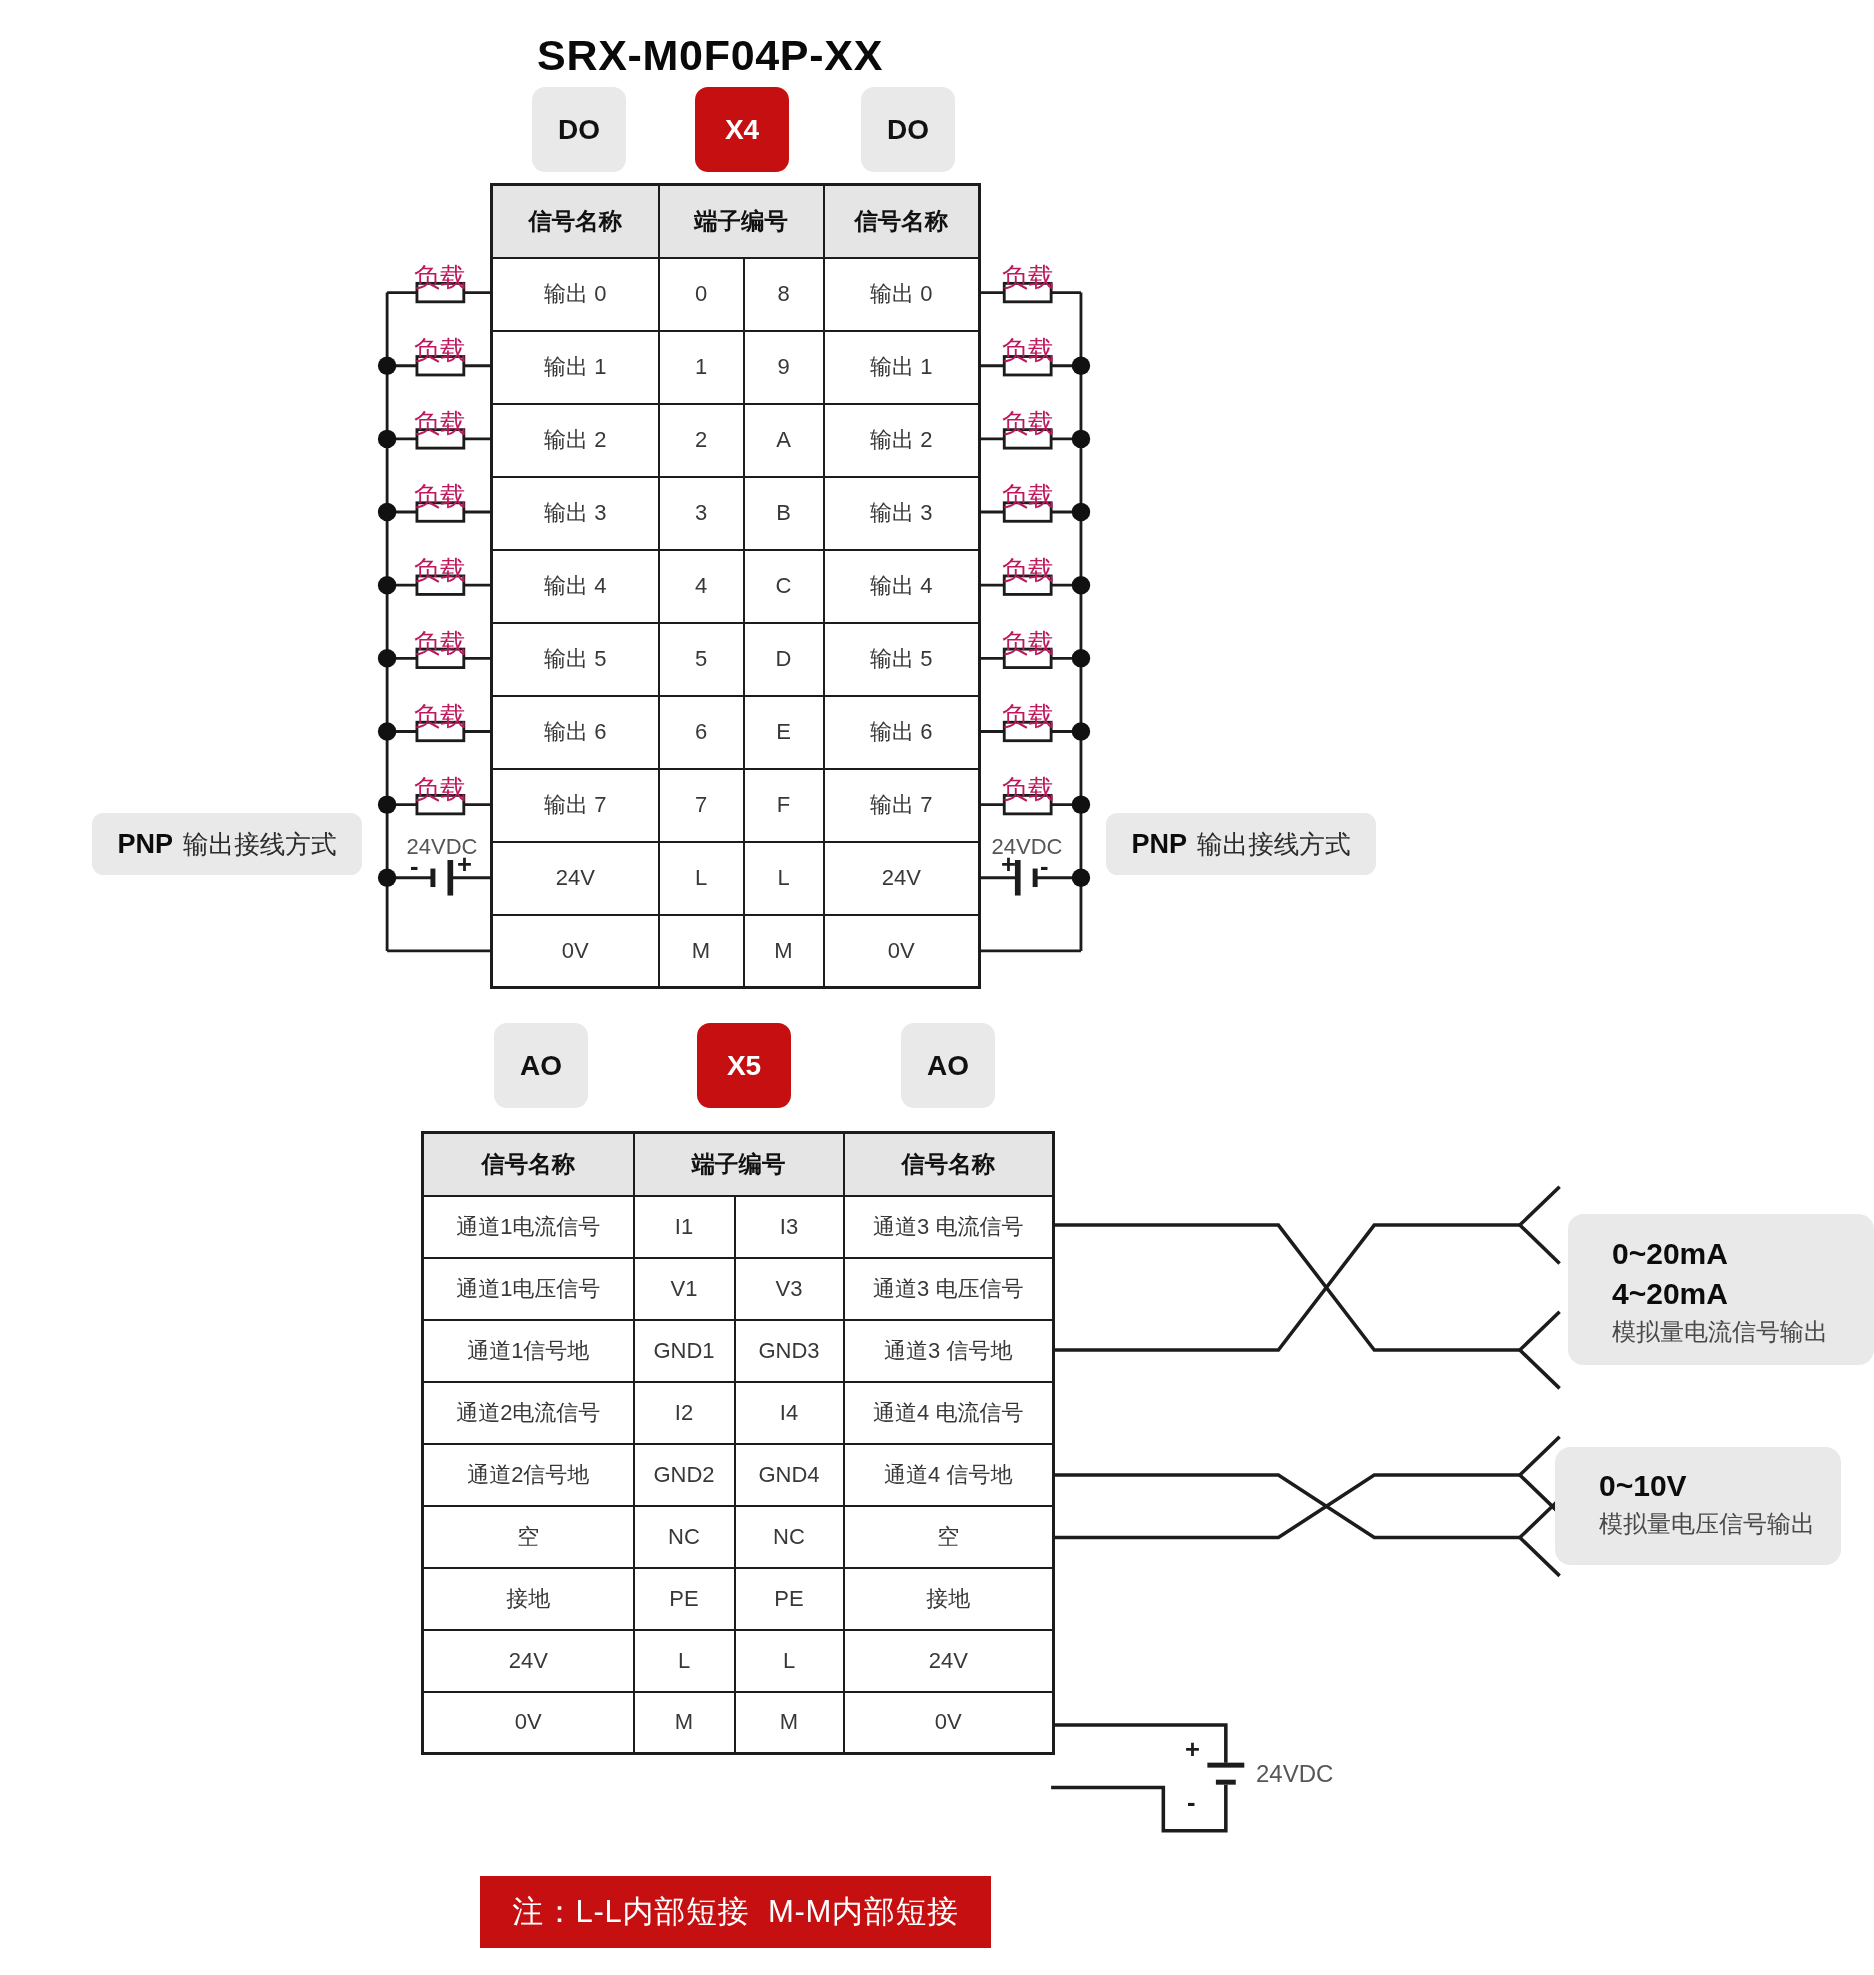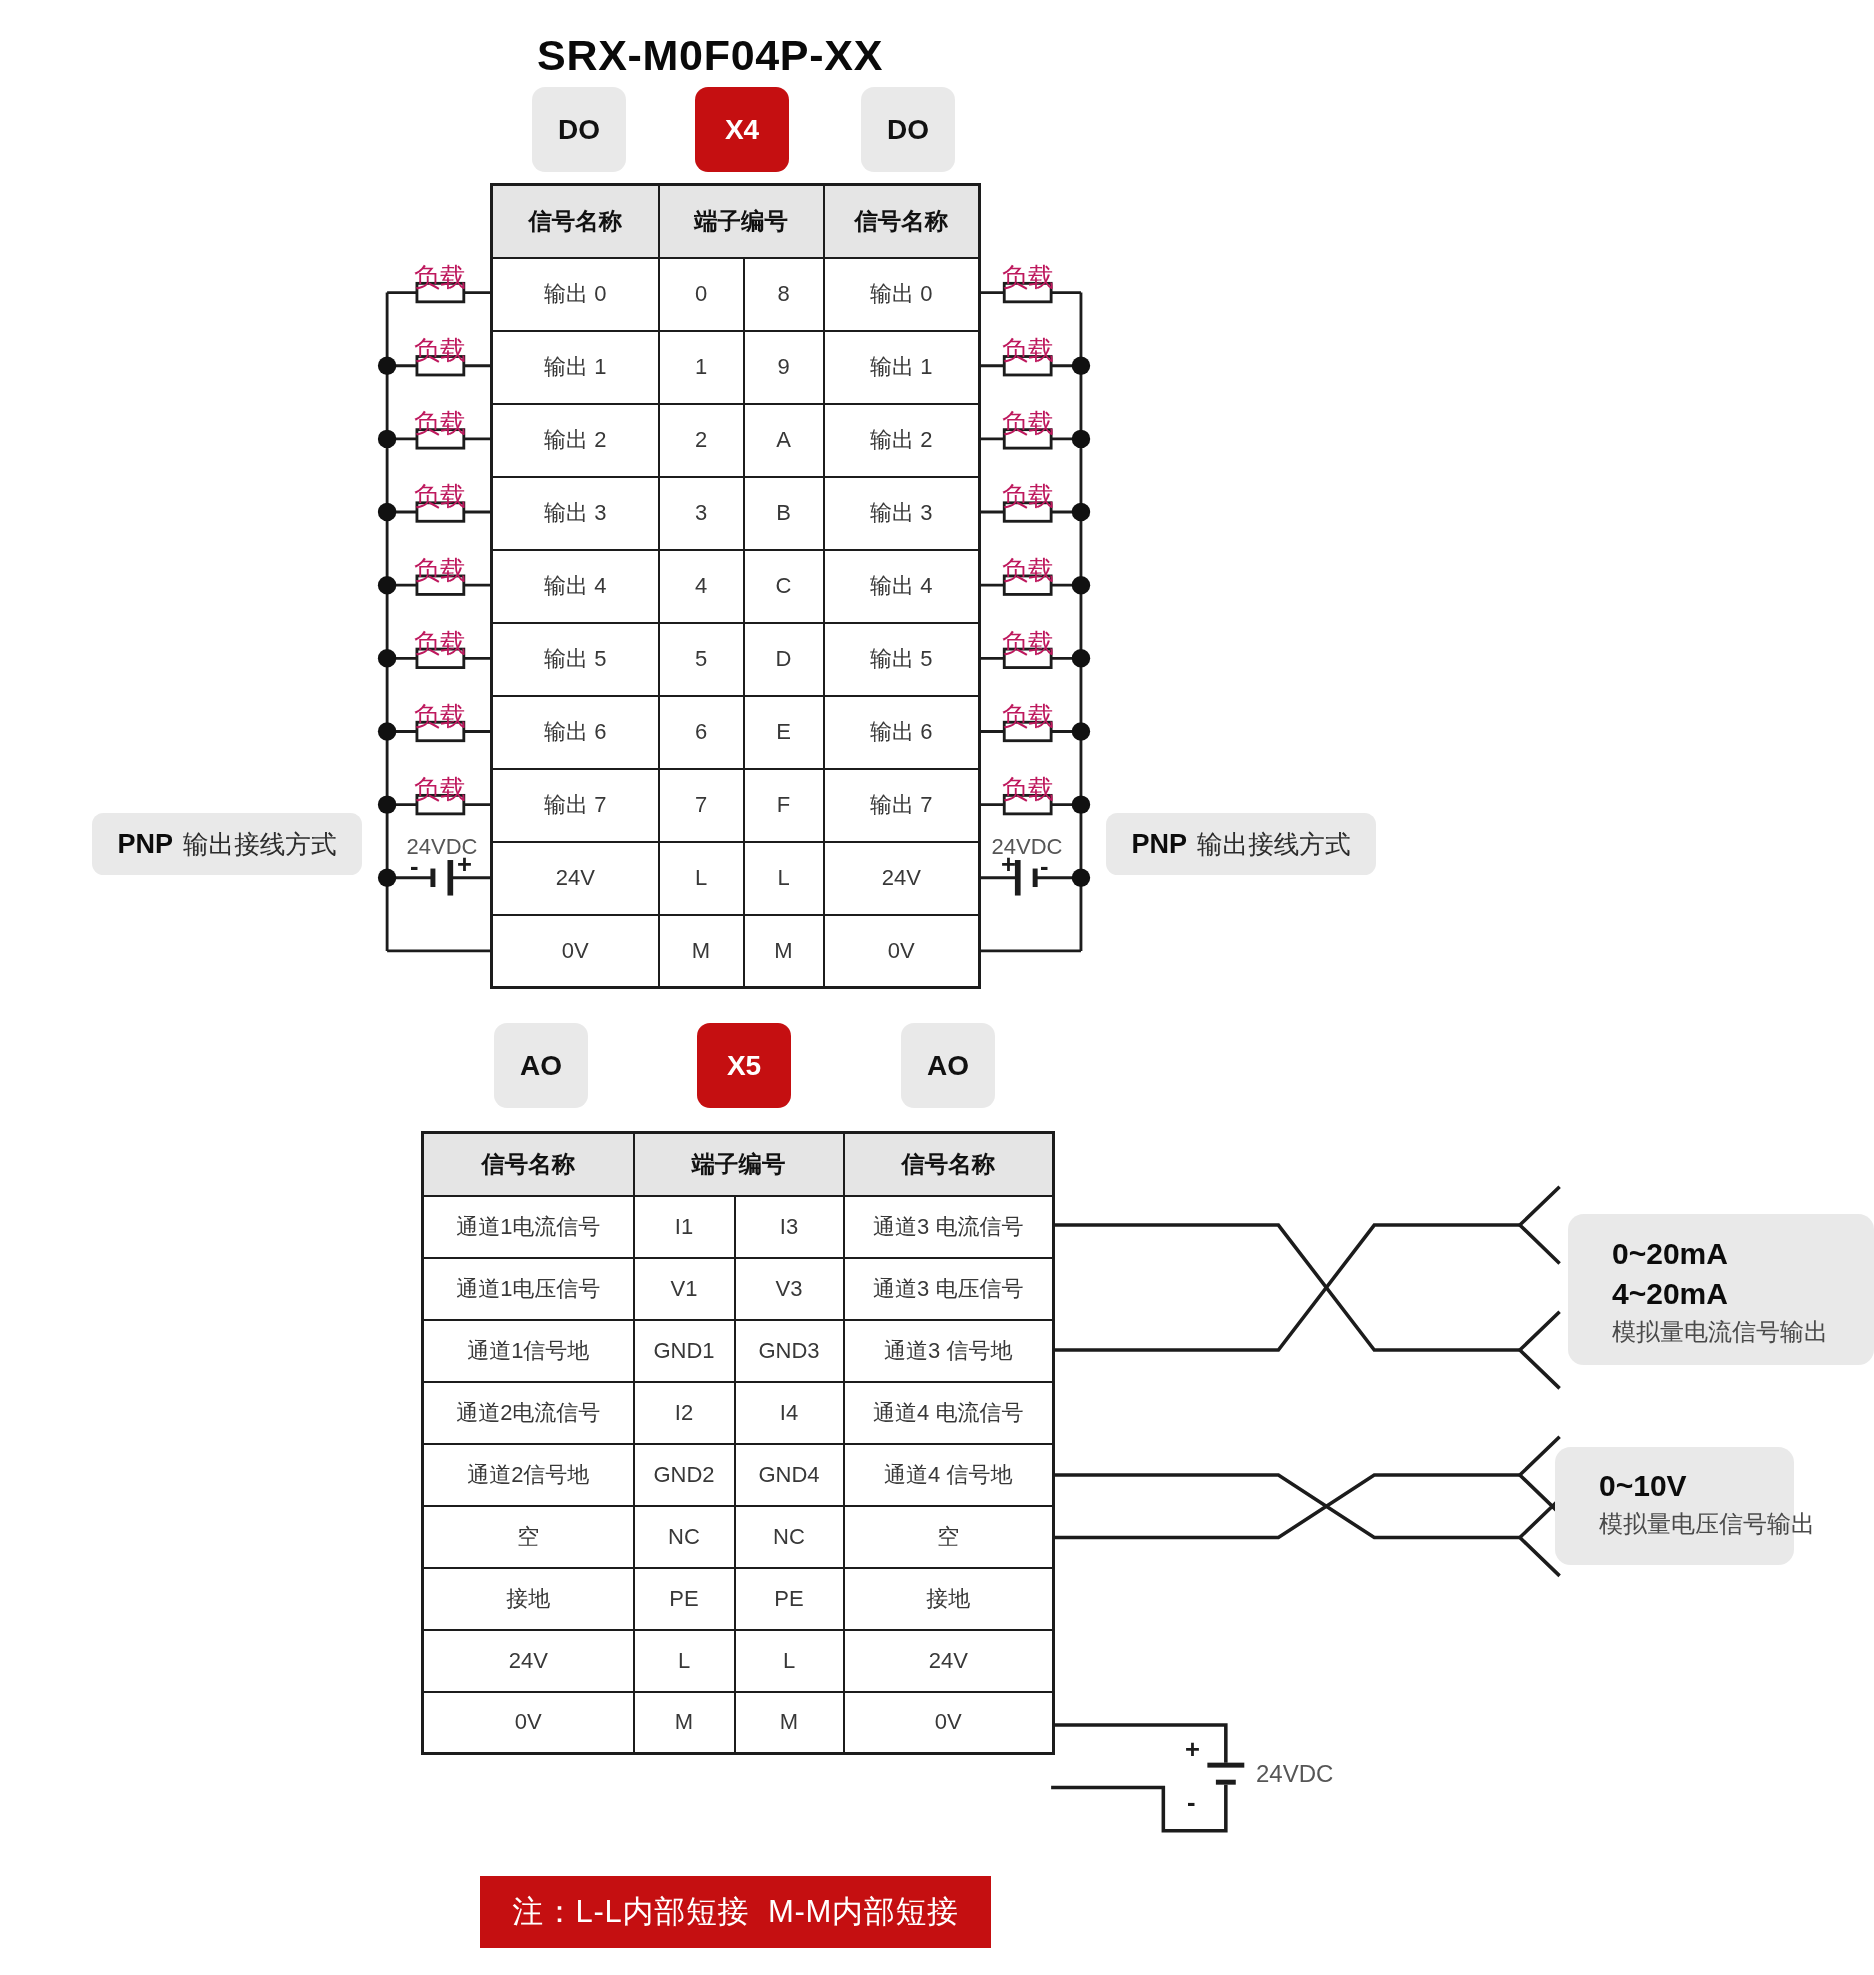--- a/index.html
+++ b/index.html
@@ -373,21 +373,21 @@
           <td>0V</td>
         </tr>
   </tbody>
     </table>
 
   <div class="out-box" style="left:1552px;top:1214px;width:306px;height:151px;margin-left:16px;">
     <div class="bold-line">0~20mA</div>
     <div class="bold-line">4~20mA</div>
     <div class="sub-line">模拟量电流信号输出</div>
   </div>
-  <div class="out-box" style="left:1555px;top:1447px;width:239px;height:118px;padding-top:18.5px;">
+  <div class="out-box" style="left:1555px;top:1447px;width:286px;height:118px;padding-top:18.5px;">
     <div class="bold-line">0~10V</div>
     <div class="sub-line">模拟量电压信号输出</div>
   </div>
 
   <span class="pol" style="left:1185px;top:1737px;">+</span>
   <span class="pol" style="left:1187px;top:1790px;">-</span>
   <span class="supply-label" style="left:1256px;top:1760px;text-align:left;font-size:24px;">24VDC</span>
 
   <div class="note-box">注：L-L内部短接  M-M内部短接</div>
 

